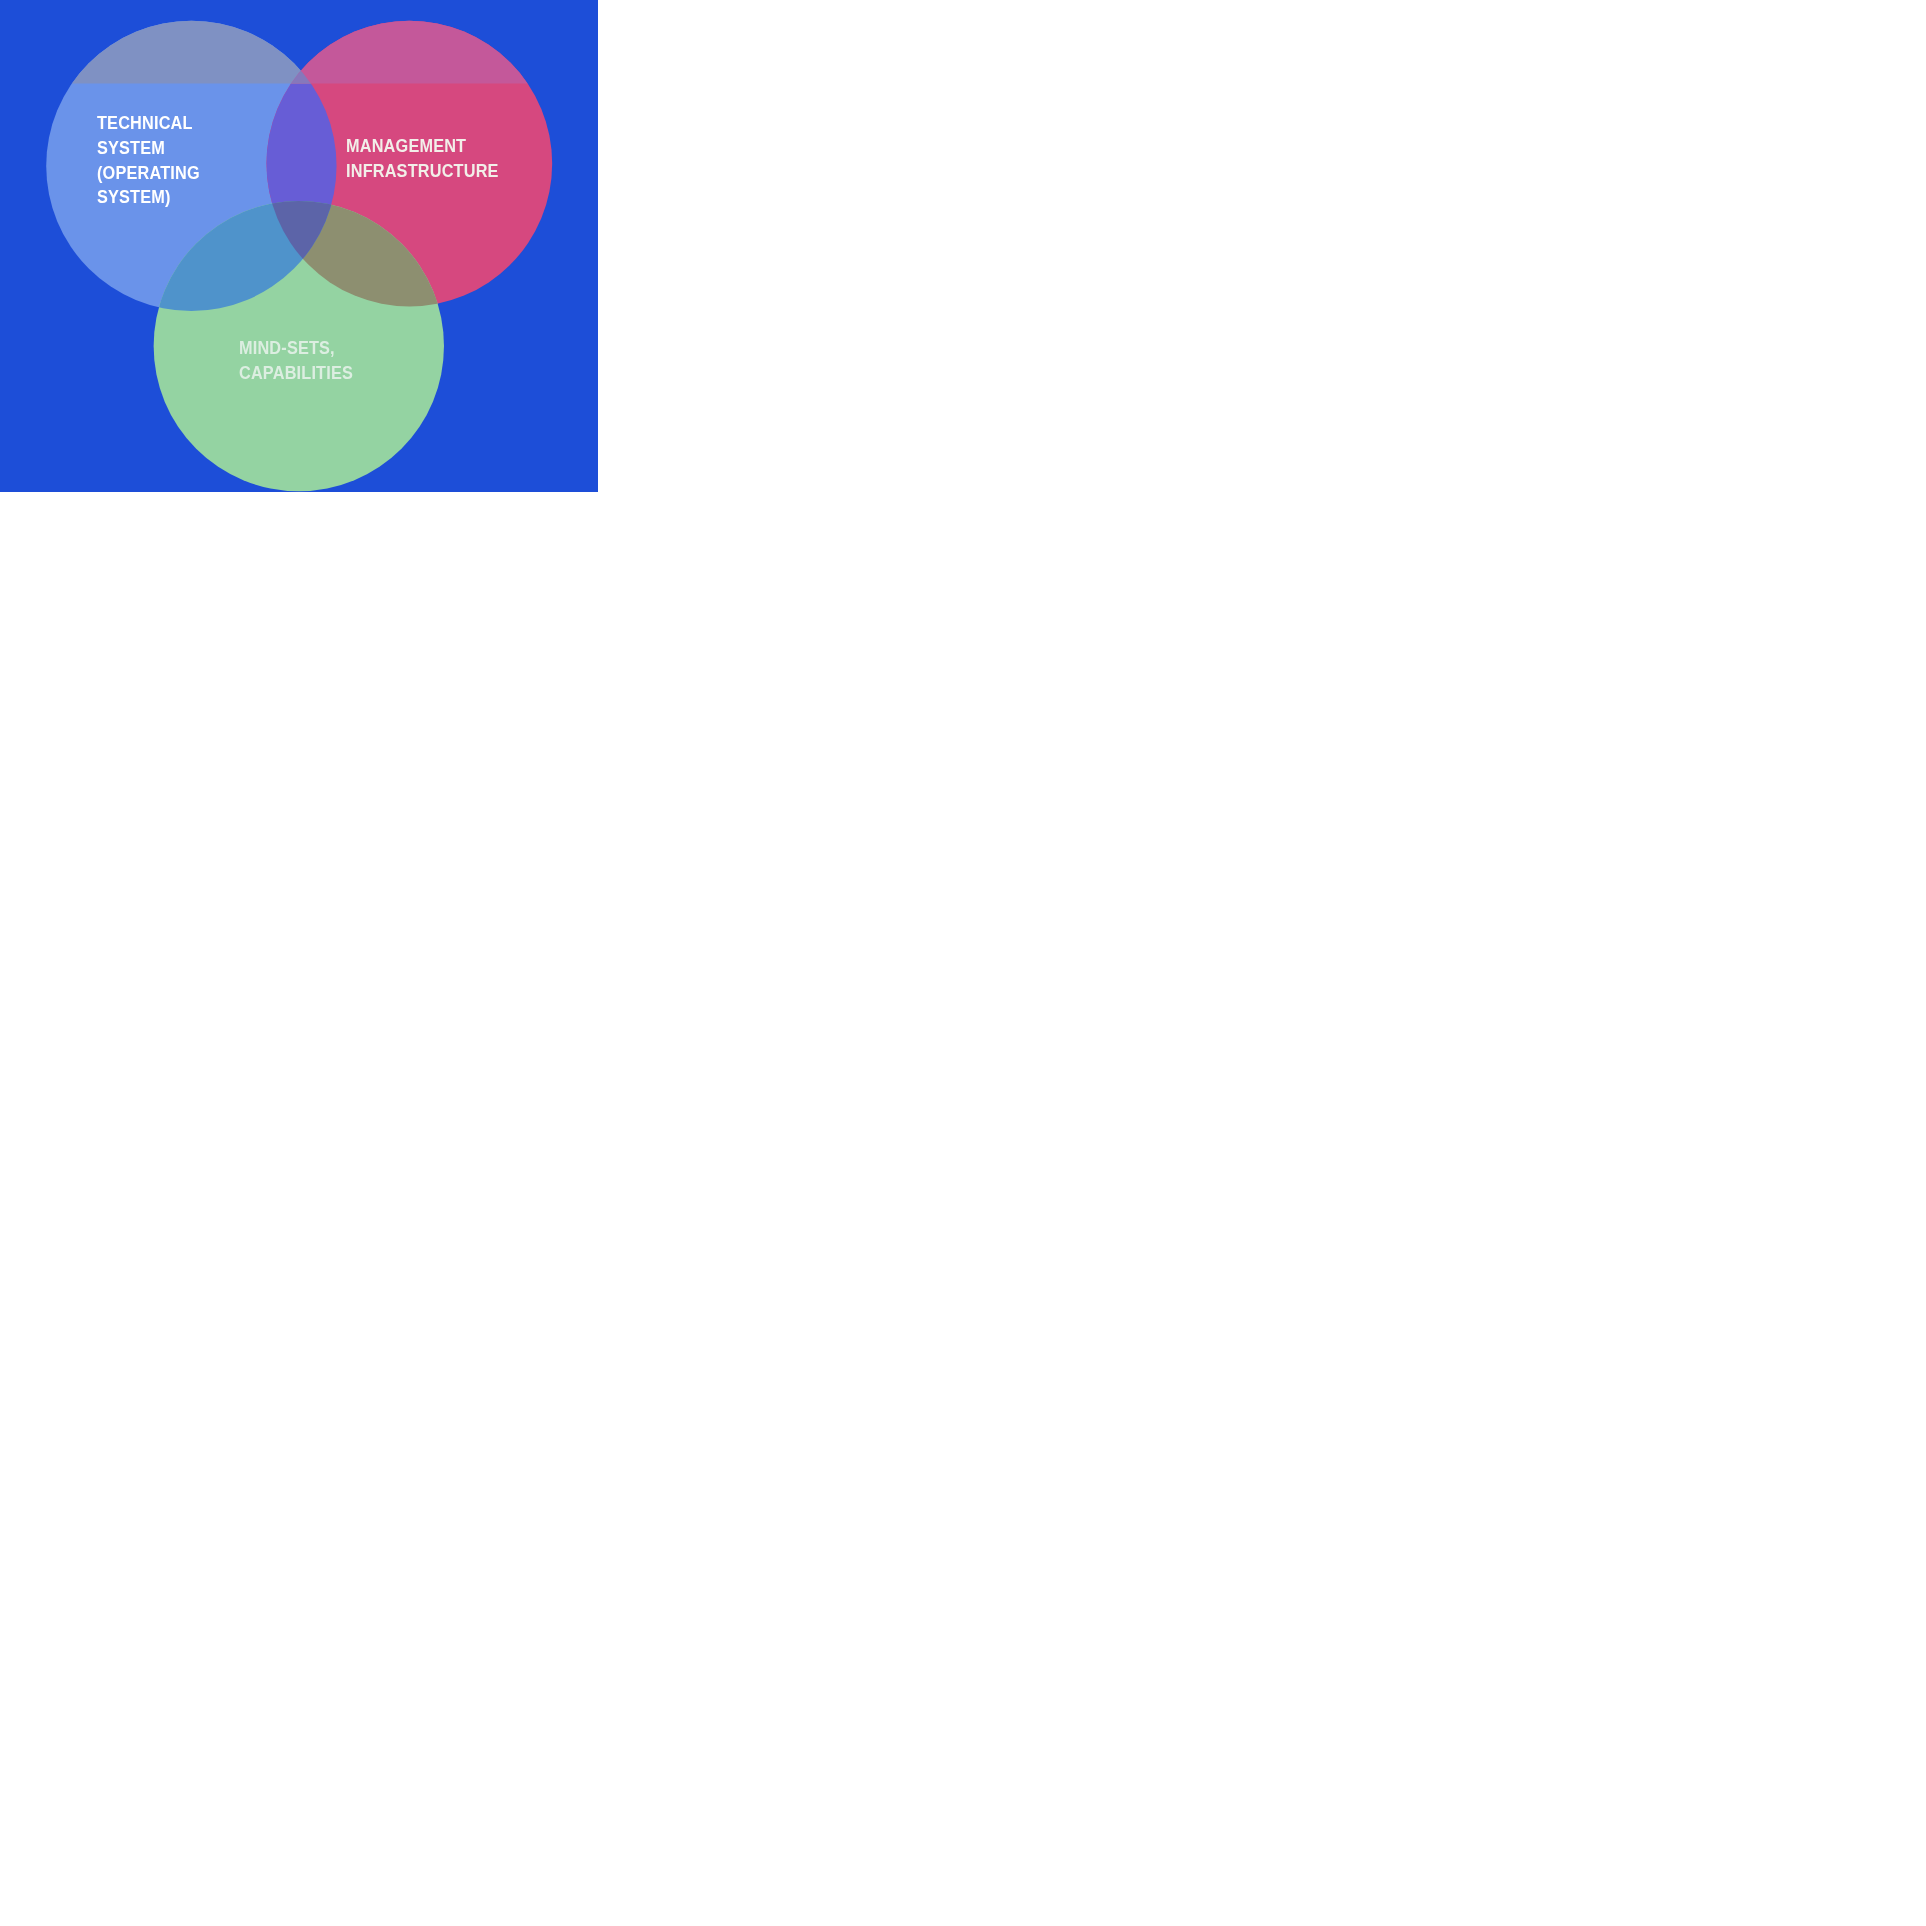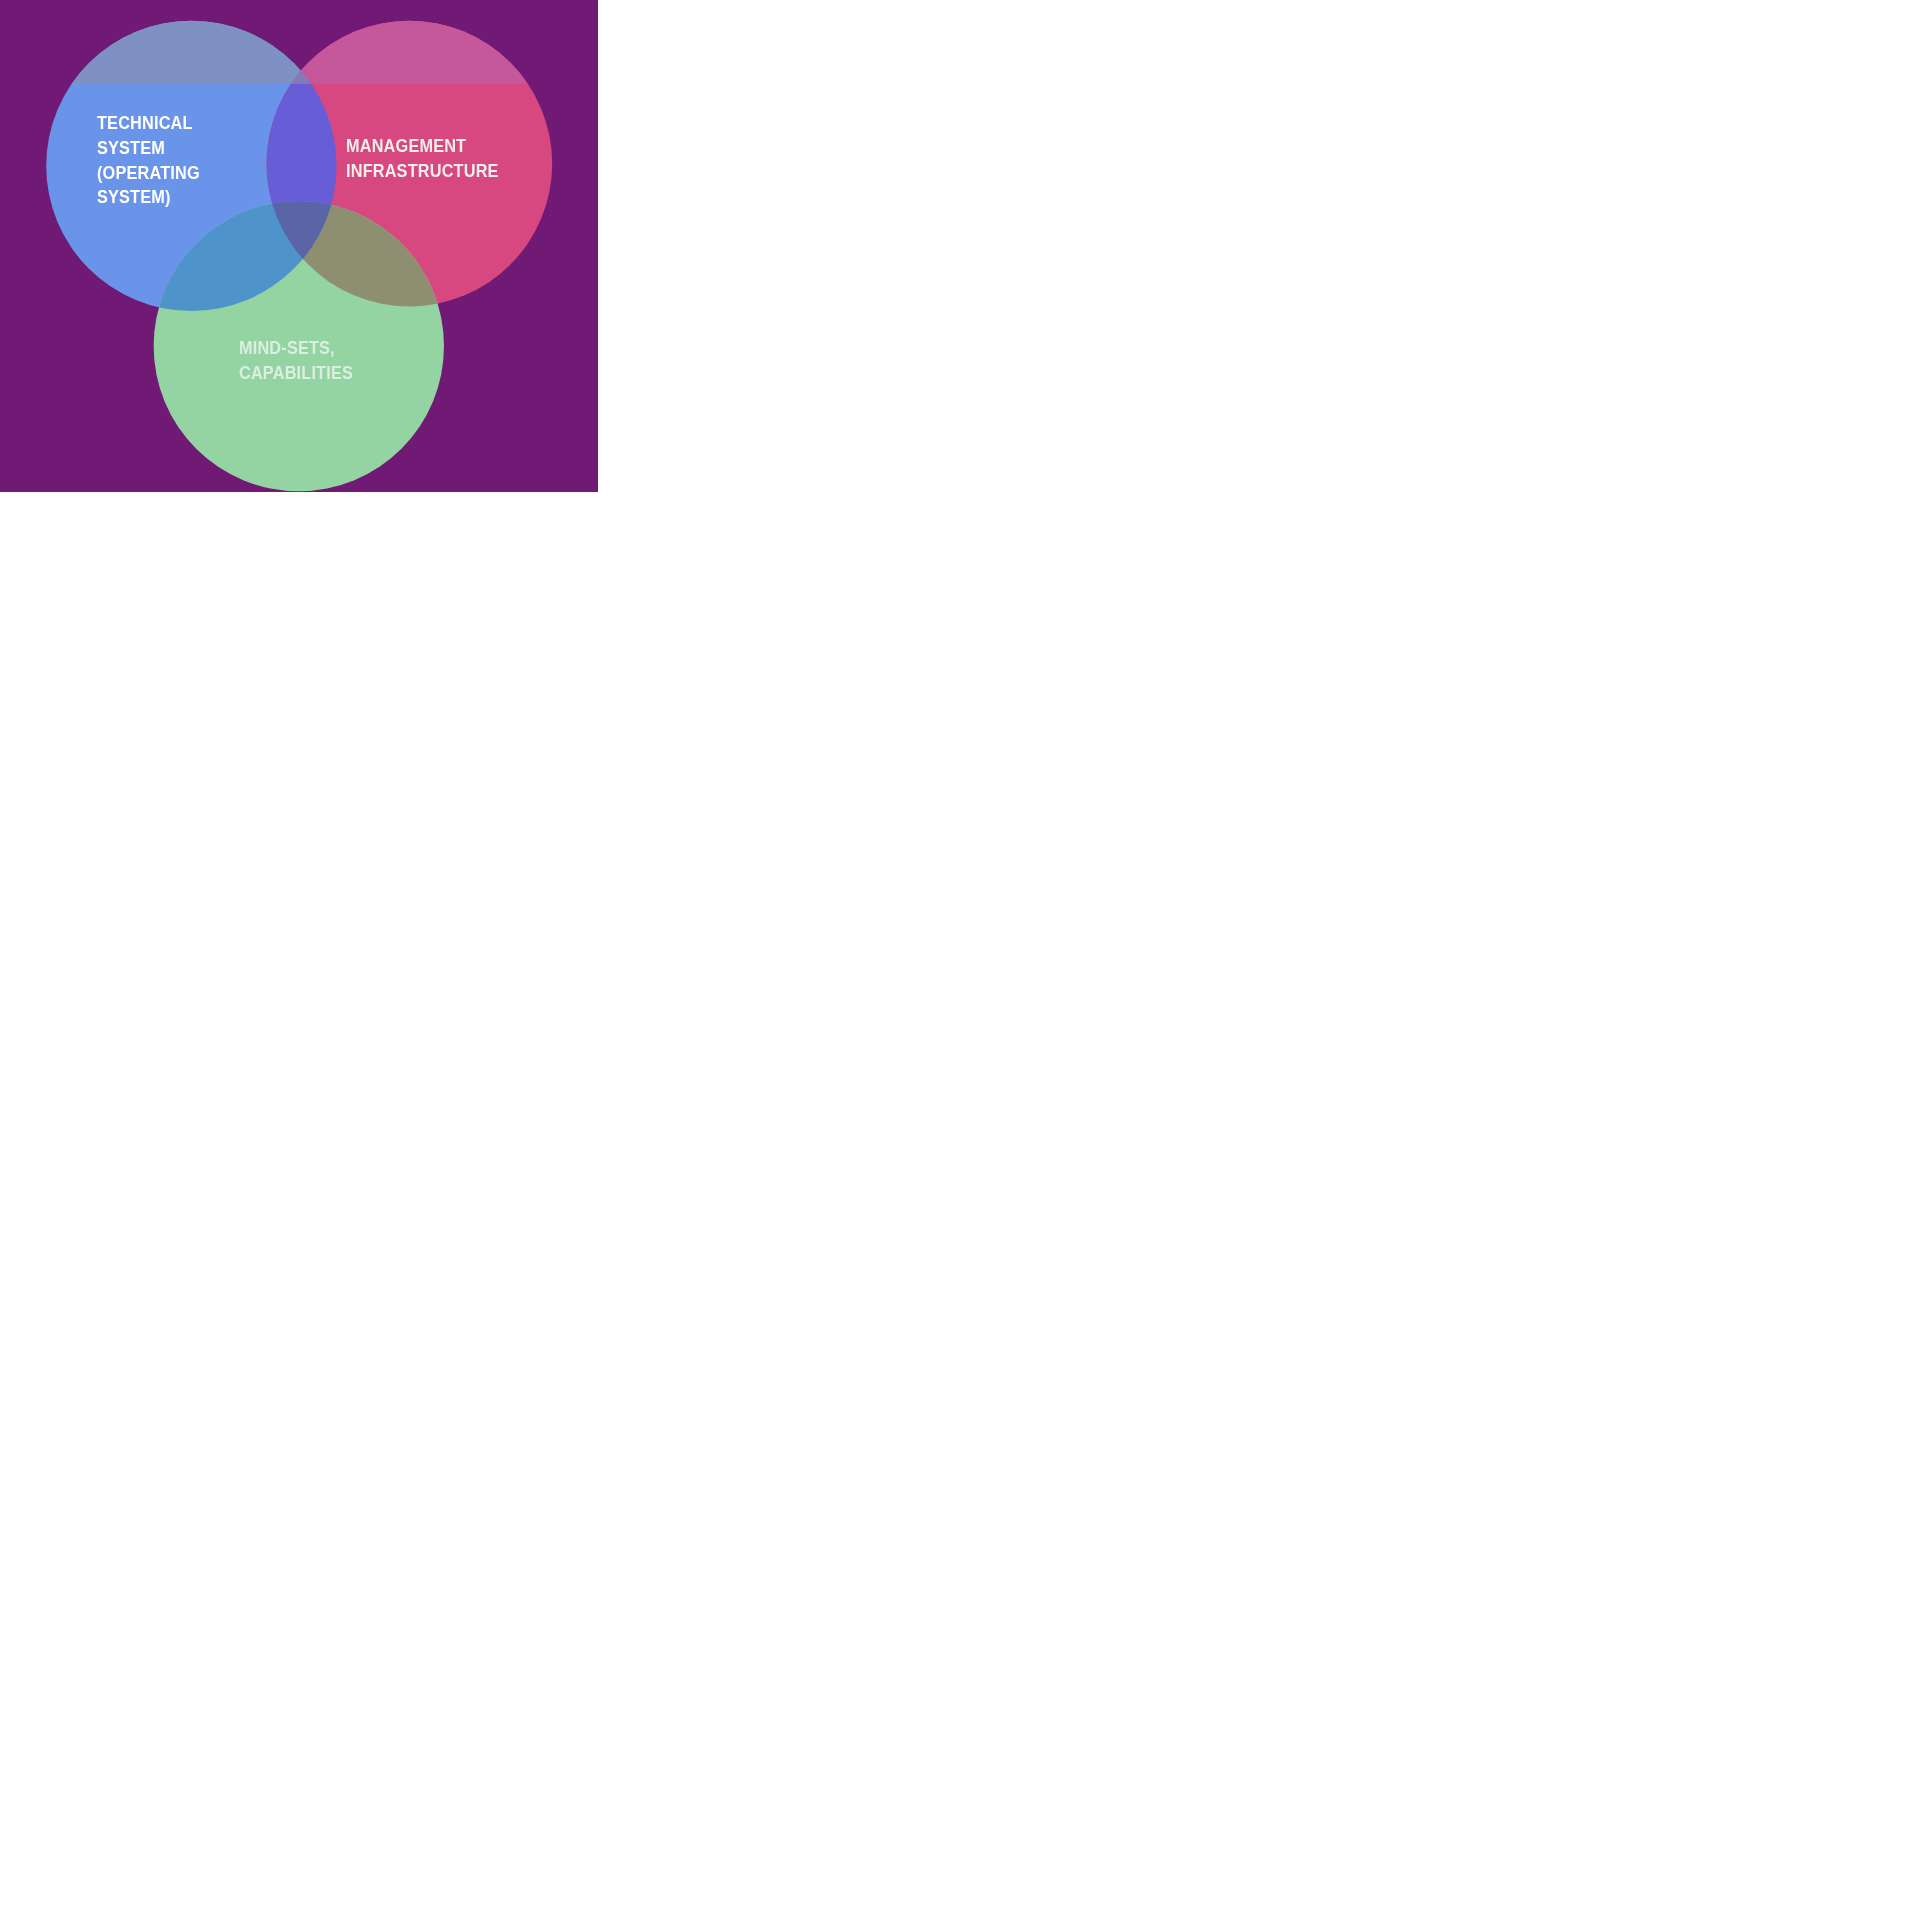--- a/index.html
+++ b/index.html
@@ -5,21 +5,21 @@
   html, body {
     margin: 0;
     padding: 0;
     background: #ffffff;
     font-family: "Liberation Sans", "DejaVu Sans", sans-serif;
   }
   .stage {
     position: relative;
     width: 598px;
     height: 492px;
-    background: #701a75;
+    background: #1d4ed8;
     overflow: hidden;
   }
   .venn-svg {
     position: absolute;
     inset: 0;
     display: block;
   }
   .venn-label {
     position: absolute;
     font-weight: bold;

